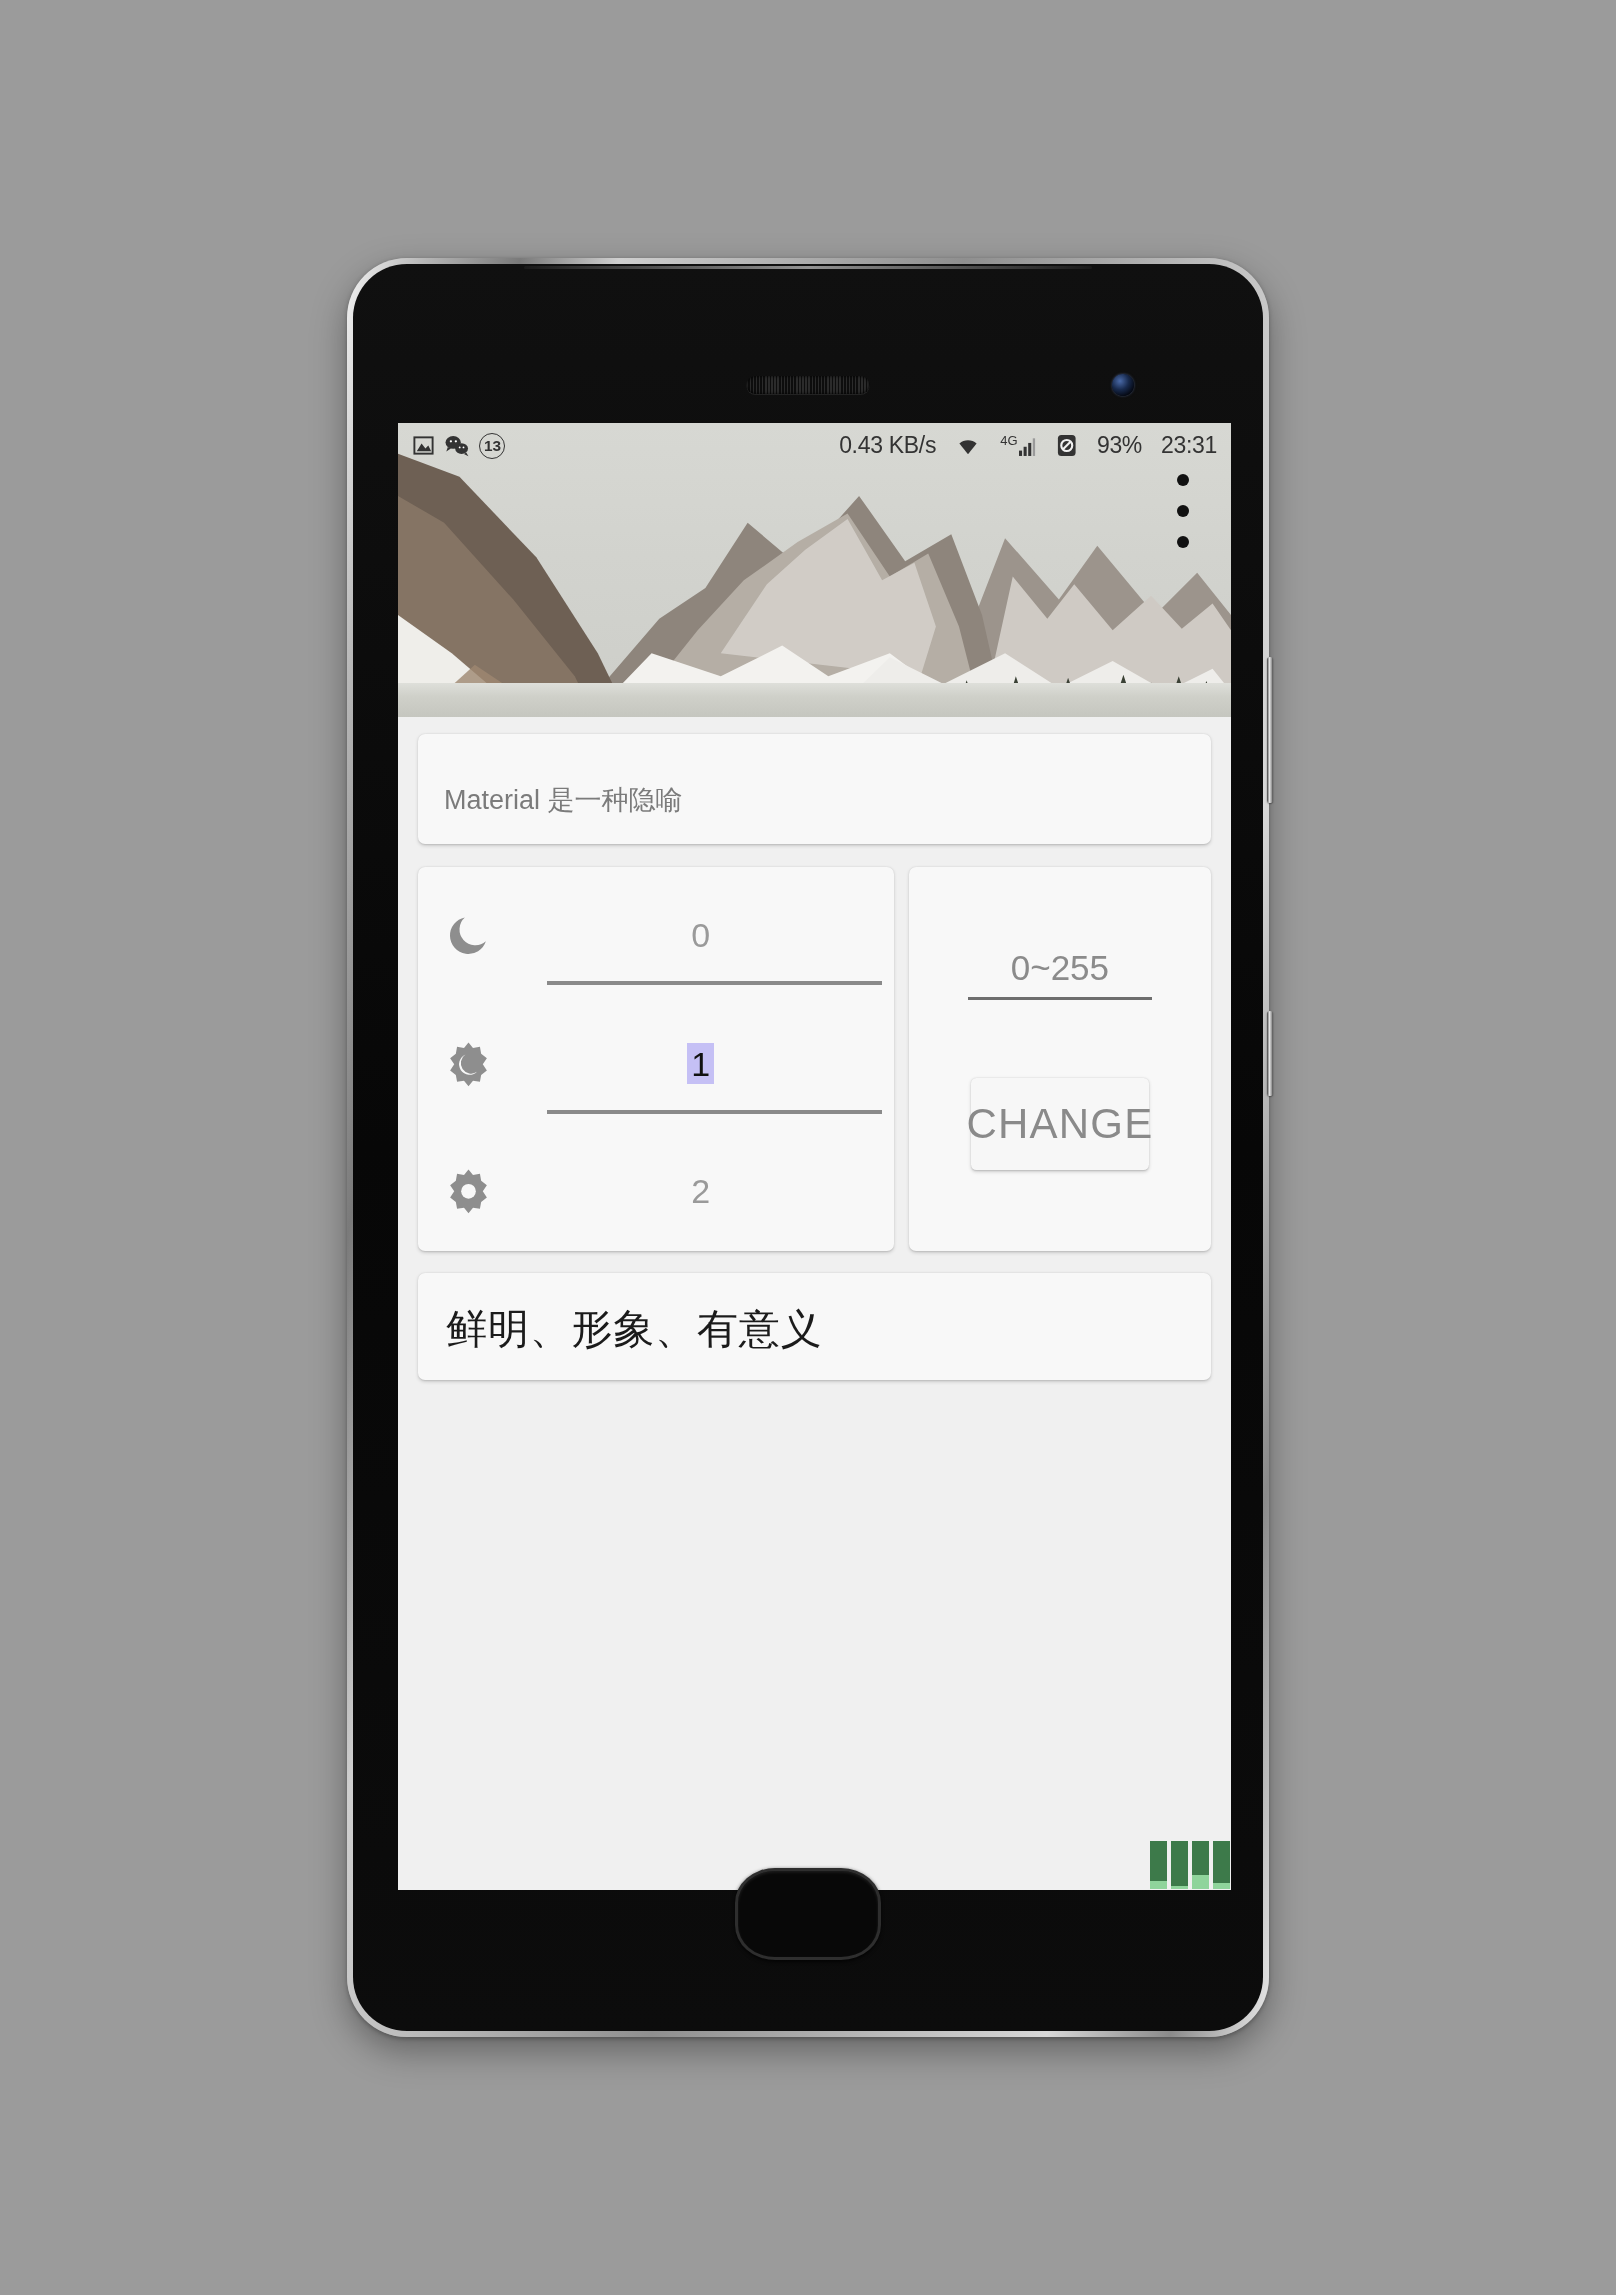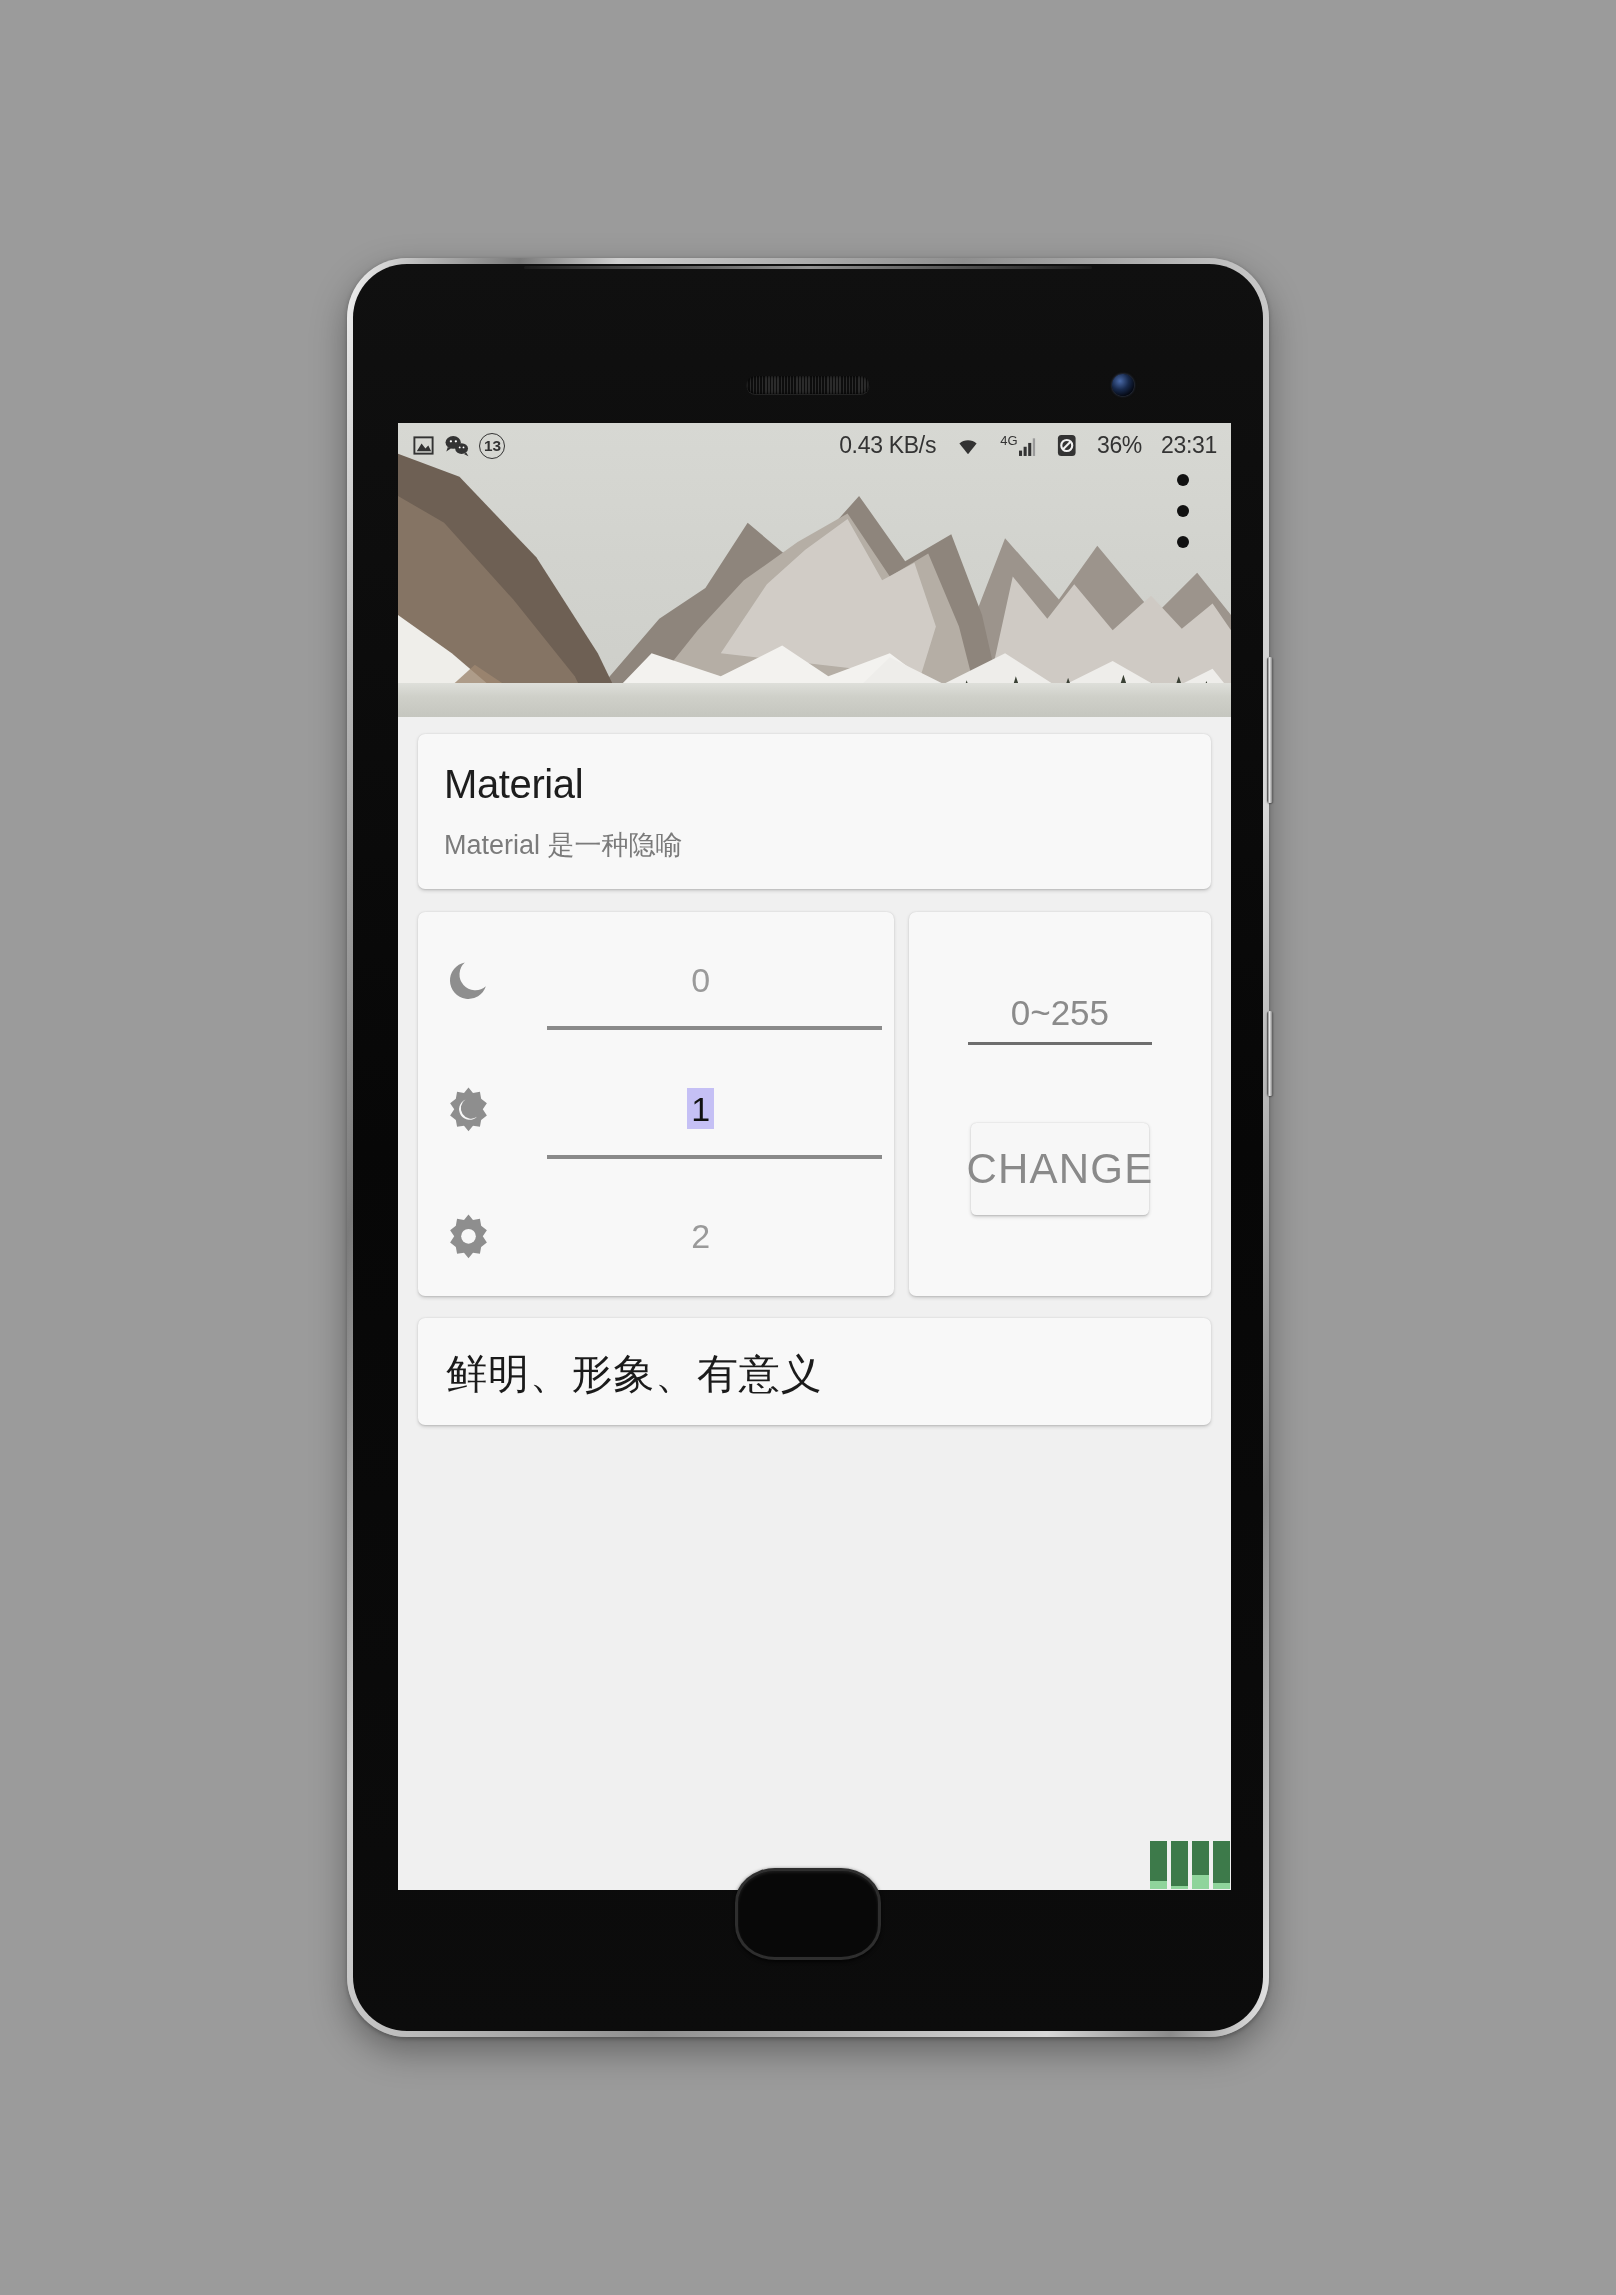--- a/index.html
+++ b/index.html
@@ -272,36 +272,35 @@
                 <rect x="6" y="14" width="4" height="12" fill="#333"></rect>
                 <rect x="12" y="9" width="4" height="17" fill="#333"></rect>
                 <rect x="18" y="3" width="3" height="23" fill="#9a9a9a"></rect>
               </svg>
             </div>
             <svg width="21.5" height="23" viewBox="0 0 22 26">
               <rect x="1" y="1" width="20" height="24" rx="4" fill="#333"></rect>
               <circle cx="11" cy="13" r="6.2" fill="none" stroke="#f0f0f0" stroke-width="2.4"></circle>
               <line x1="6.8" y1="17.2" x2="15.2" y2="8.8" stroke="#f0f0f0" stroke-width="2.4"></line>
             </svg>
-            <span class="sb-text">36%</span>
+            <span class="sb-text">93%</span>
             <span class="sb-text">23:31</span>
           </div>
         </div>
 
         <div id="overflow-menu">
           <i></i>
           <i></i>
           <i></i>
         </div>
       </div>
 
       <div id="content">
 
         <div class="card" id="card-material">
-          <div id="material-title">Material</div>
           <div id="material-subtitle">Material 是一种隐喻</div>
         </div>
 
         <div id="row-pickers">
 
           <div class="card" id="card-picker">
 
             <div class="pick-row" id="pick-row-0">
               <div class="pick-icon">
                 <svg width="49" height="49" viewBox="0 0 24 24">

